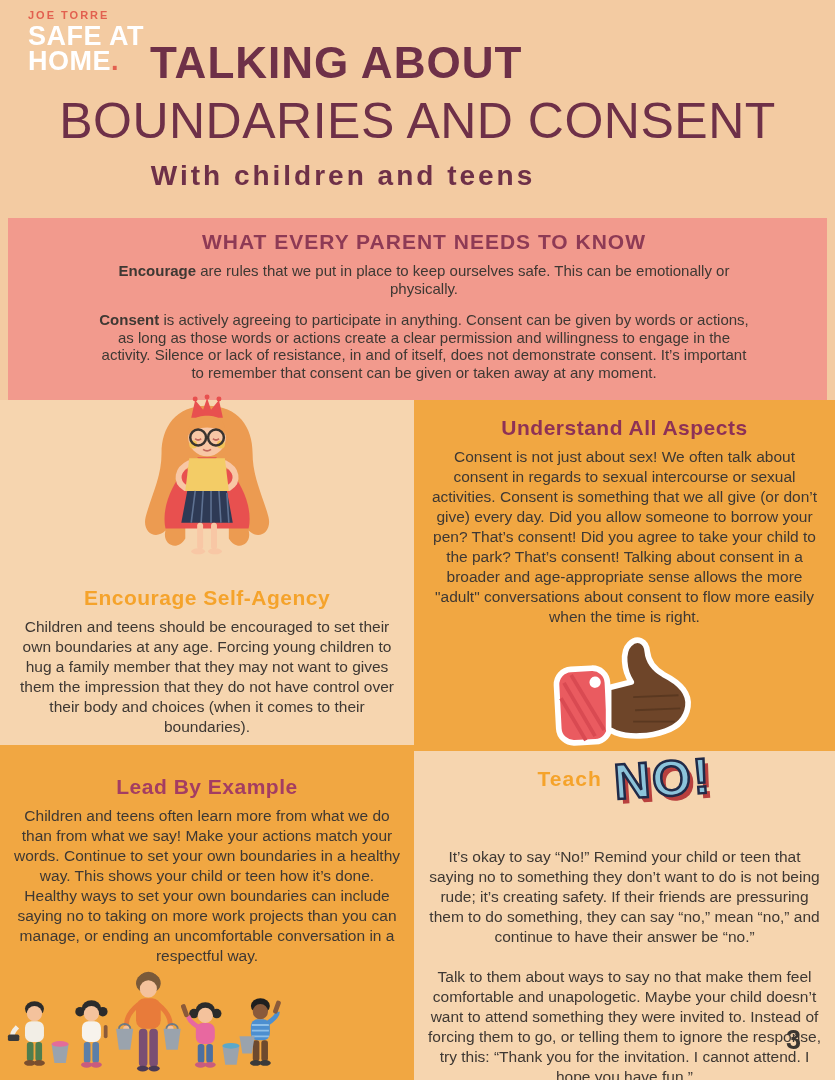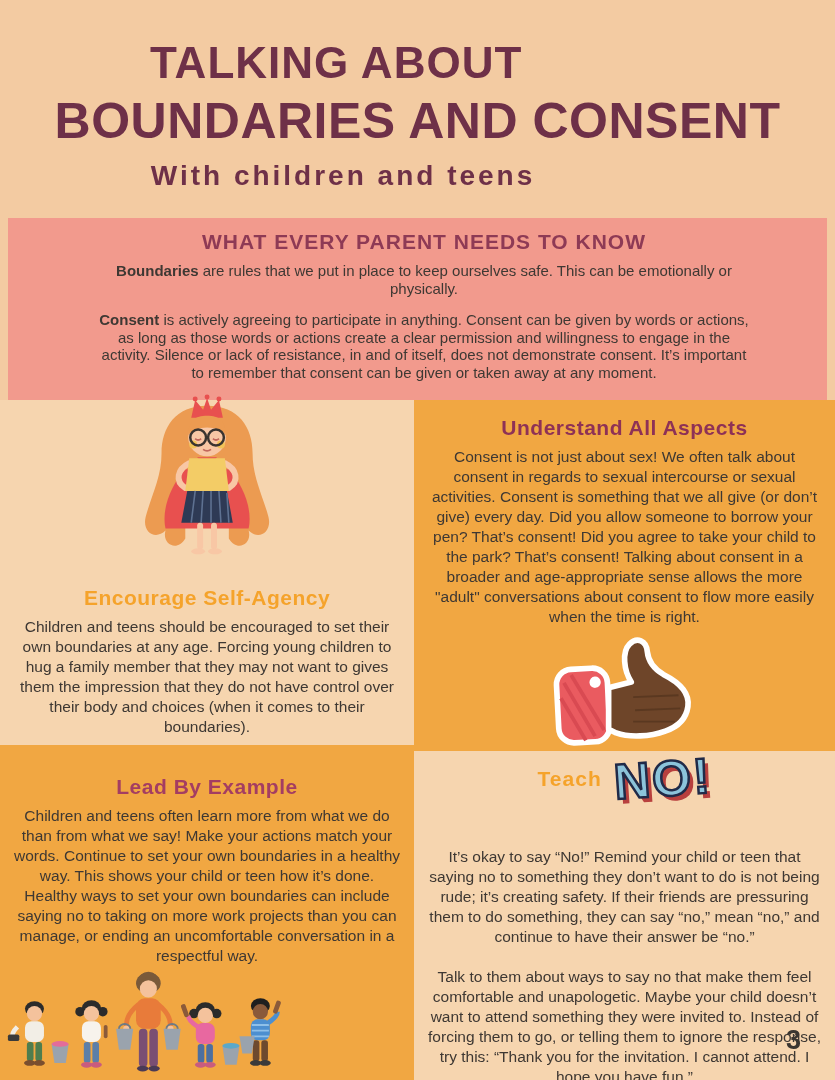--- a/index.html
+++ b/index.html
@@ -8,21 +8,21 @@
 
   
   .header{position:absolute;top:0;left:0;width:835px;height:218px;background:#F3CBA2;}
   .logo{position:absolute;top:10px;left:28px;line-height:1;}
   .logo-pre{font-size:11px;font-weight:bold;letter-spacing:2px;color:#E2604F;margin-bottom:3px;}
   .logo-main{font-size:27px;font-weight:900;color:#FFFFFF;line-height:25px;letter-spacing:0.5px;}
   .logo-dot{color:#E2604F;}
   .title1{position:absolute;top:38px;left:150px;width:685px;text-align:left;
           font-size:44px;font-weight:900;color:#6E3048;letter-spacing:1px;white-space:nowrap;}
   .title2{position:absolute;top:92px;left:0;width:835px;text-align:center;
-          font-size:50px;font-weight:700;color:#6E3048;letter-spacing:0.5px;white-space:nowrap;}
+          font-size:50px;font-weight:400;color:#6E3048;letter-spacing:0.5px;white-space:nowrap;}
   .subtitle{position:absolute;top:160px;left:0;width:686px;text-align:center;
           font-size:28px;font-weight:bold;color:#6E3048;letter-spacing:3px;}
 
   
   .intro{position:absolute;top:218px;left:8px;width:819px;height:182px;background:#F29A8D;
          text-align:center;box-sizing:border-box;padding-top:12px;padding-left:13px;}
   .intro h2{margin:0;font-size:21px;font-weight:bold;color:#8E3A55;letter-spacing:1px;}
   .intro p{margin:8px auto 0 auto;width:660px;font-size:15px;line-height:17.5px;color:#3E3833;}
   .intro p.p2{margin-top:14px;}
   .intro b{font-weight:900;}
@@ -56,28 +56,33 @@
   .q-br .sec-body{width:400px;margin-top:36px;}
   .q-br .sec-body.second{margin-top:20px;}
   .page-num{position:absolute;right:34px;bottom:24px;font-size:27px;font-weight:900;color:#3A3530;}
 </style>
 </head>
 <body>
 
 <div class="poster">
 
   <div class="header">
+    <div class="logo">
+      <div class="logo-pre">JOE TORRE</div>
+      <div class="logo-main">SAFE AT</div>
+      <div class="logo-main"><span>HOME</span><span class="logo-dot">.</span></div>
+    </div>
     <div class="title1">TALKING ABOUT</div>
     <div class="title2">BOUNDARIES AND CONSENT</div>
     <div class="subtitle">With children and teens</div>
   </div>
 
   <div class="intro">
     <h2>WHAT EVERY PARENT NEEDS TO KNOW</h2>
-    <p class="p1"><b>Boundaries</b><span> are rules that we put in place to keep ourselves safe. This can be emotionally or physically.</span></p>
+    <p class="p1"><b>Encourage</b><span> are rules that we put in place to keep ourselves safe. This can be emotionally or physically.</span></p>
     <p class="p2"><b>Consent</b><span> is actively agreeing to participate in anything. Consent can be given by words or actions, as long as those words or actions create a clear permission and willingness to engage in the activity. Silence or lack of resistance, in and of itself, does not demonstrate consent. It’s important to remember that consent can be given or taken away at any moment.</span></p>
   </div>
 
   <div class="quad q-tl">
     <svg class="illus-girl" viewBox="0 0 180 192" aria-hidden="true">
       <path d="M90 14 C58 14 44 36 44 62 C44 86 34 104 28 126 C24 142 38 150 48 140 C44 154 60 162 68 148 L68 84 L112 84 L112 148 C120 162 136 154 132 140 C142 150 156 142 152 126 C146 104 136 86 136 62 C136 36 122 14 90 14 Z" fill="#EC9B51"></path>
       <path d="M68 78 C52 96 44 120 48 138 L132 138 C136 120 128 96 112 78 Z" fill="#E8504F"></path>
       <path d="M74 26 L78 8 L86 18 L90 6 L94 18 L102 8 L106 26 Z" fill="#E8504F"></path>
       <circle cx="78" cy="7" r="2.5" fill="#E8504F"></circle>
         <circle cx="90" cy="5" r="2.5" fill="#E8504F"></circle>

